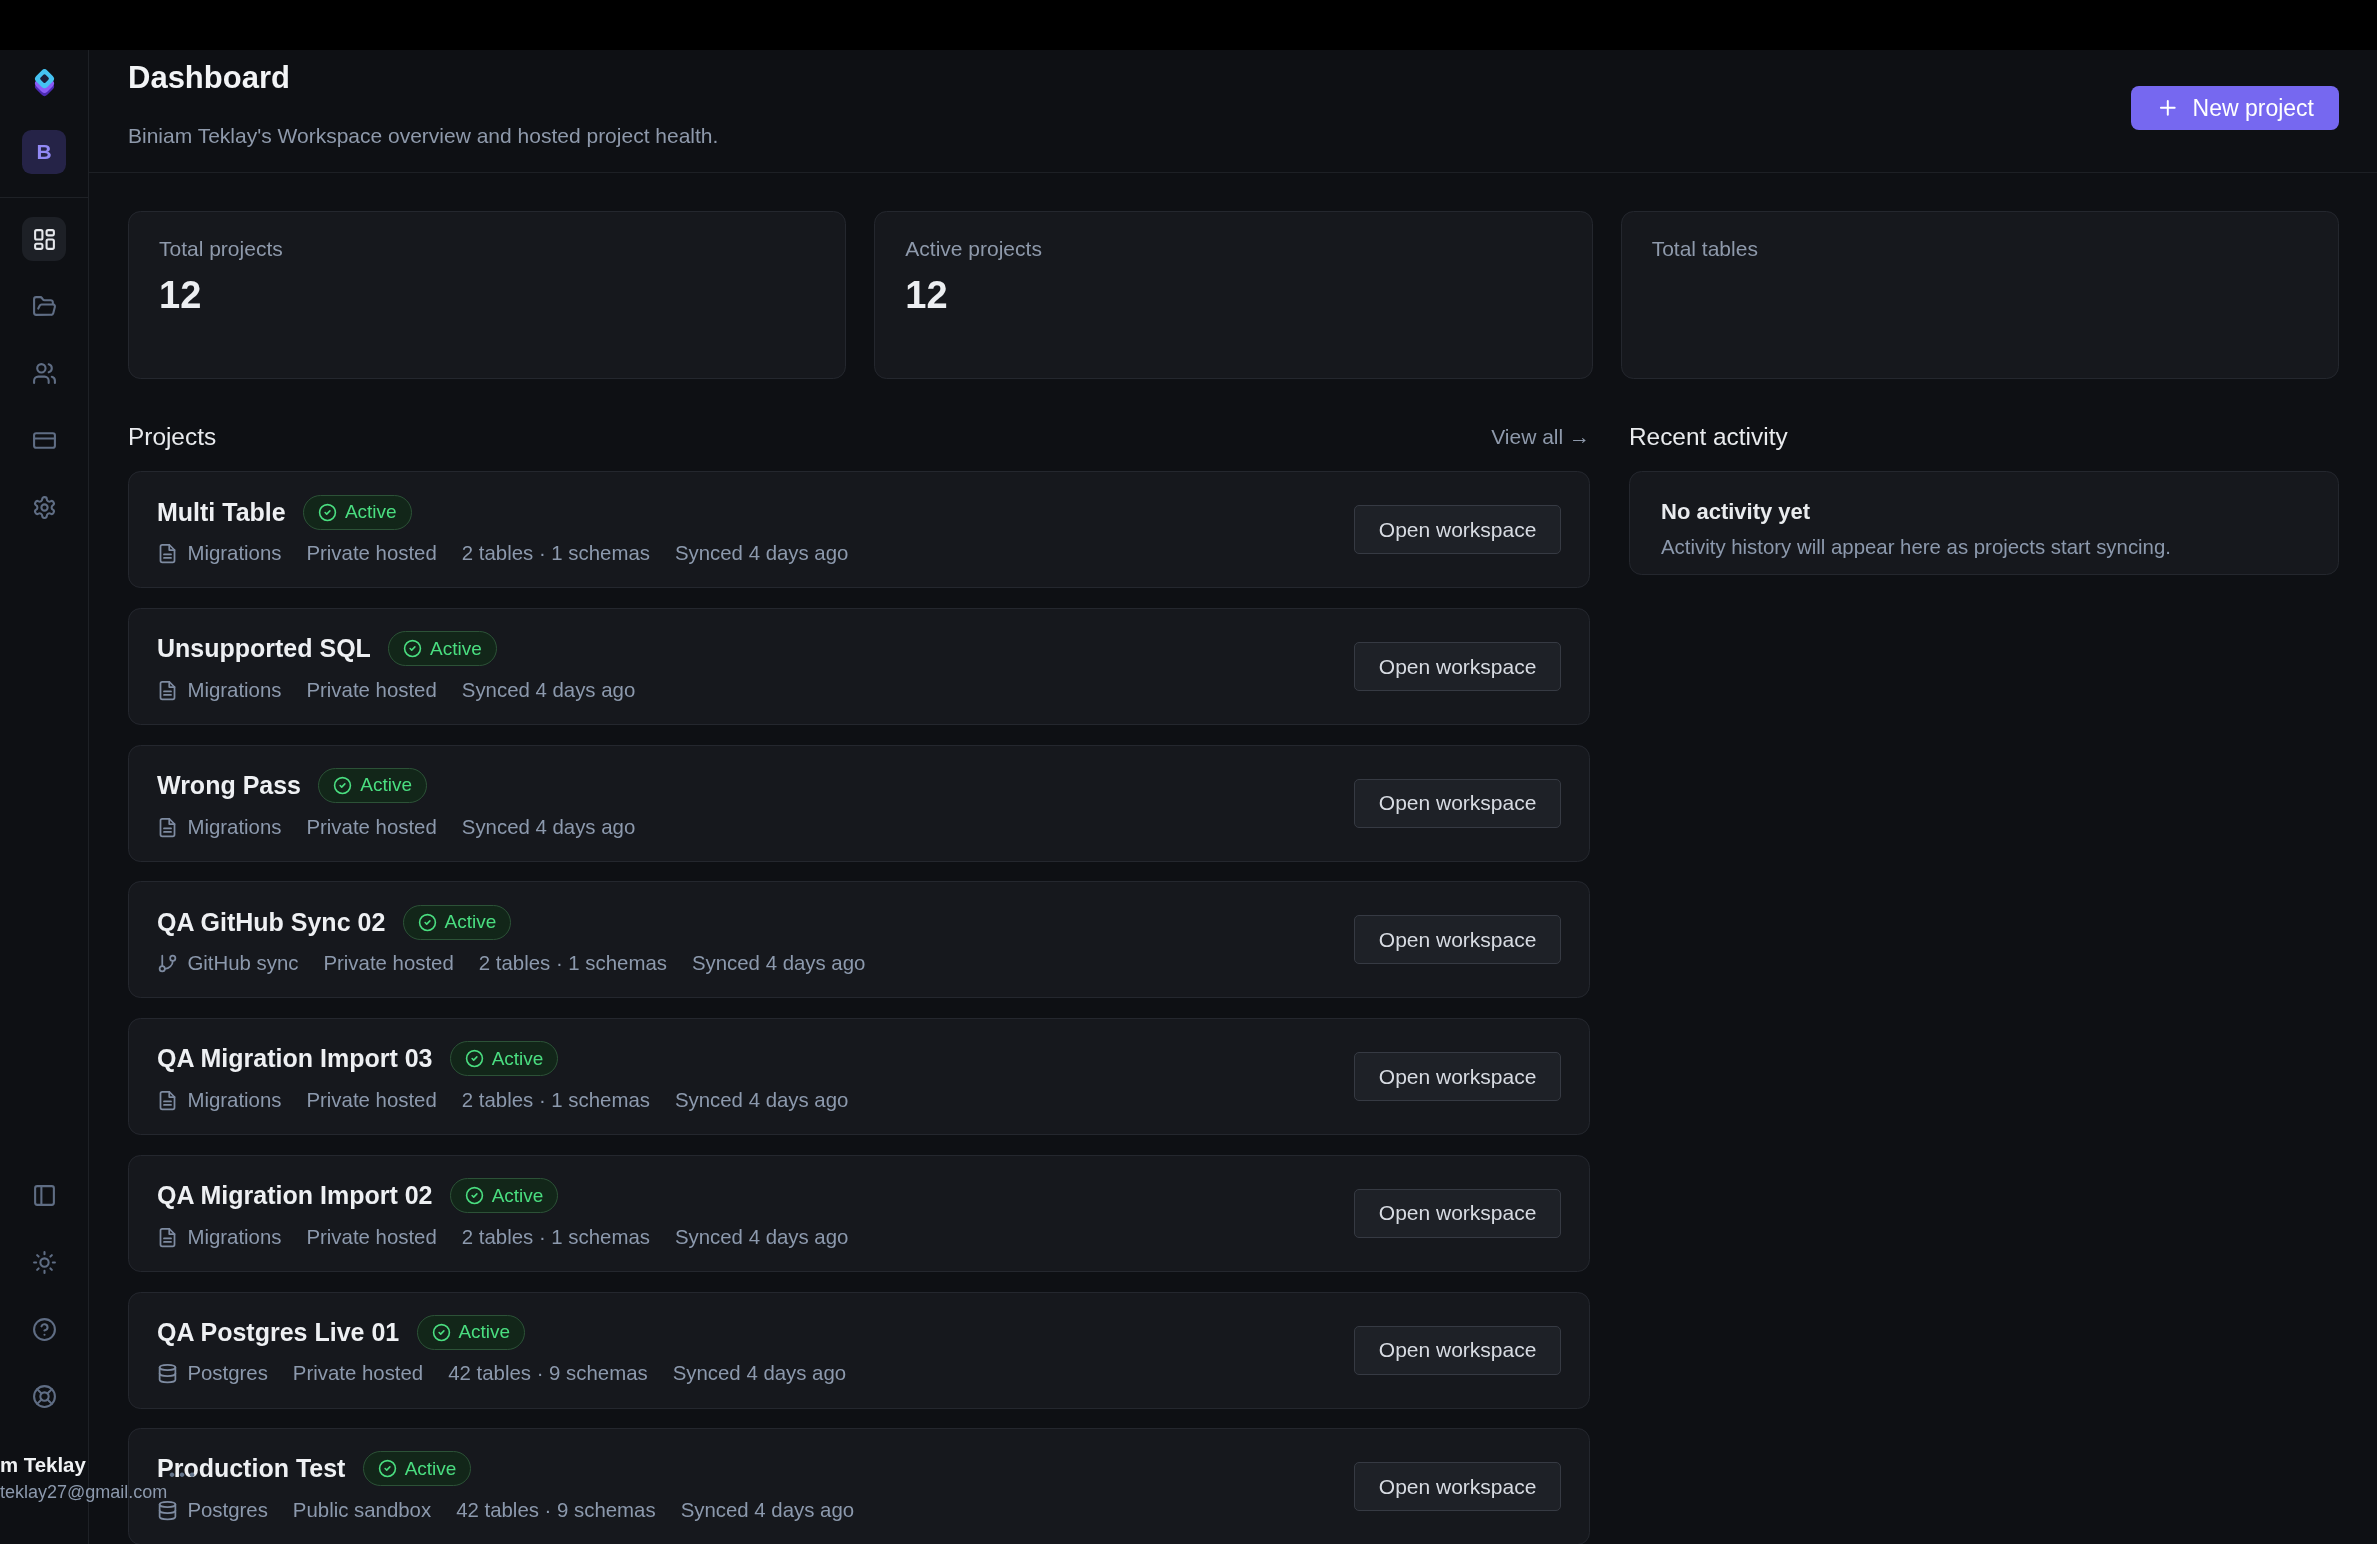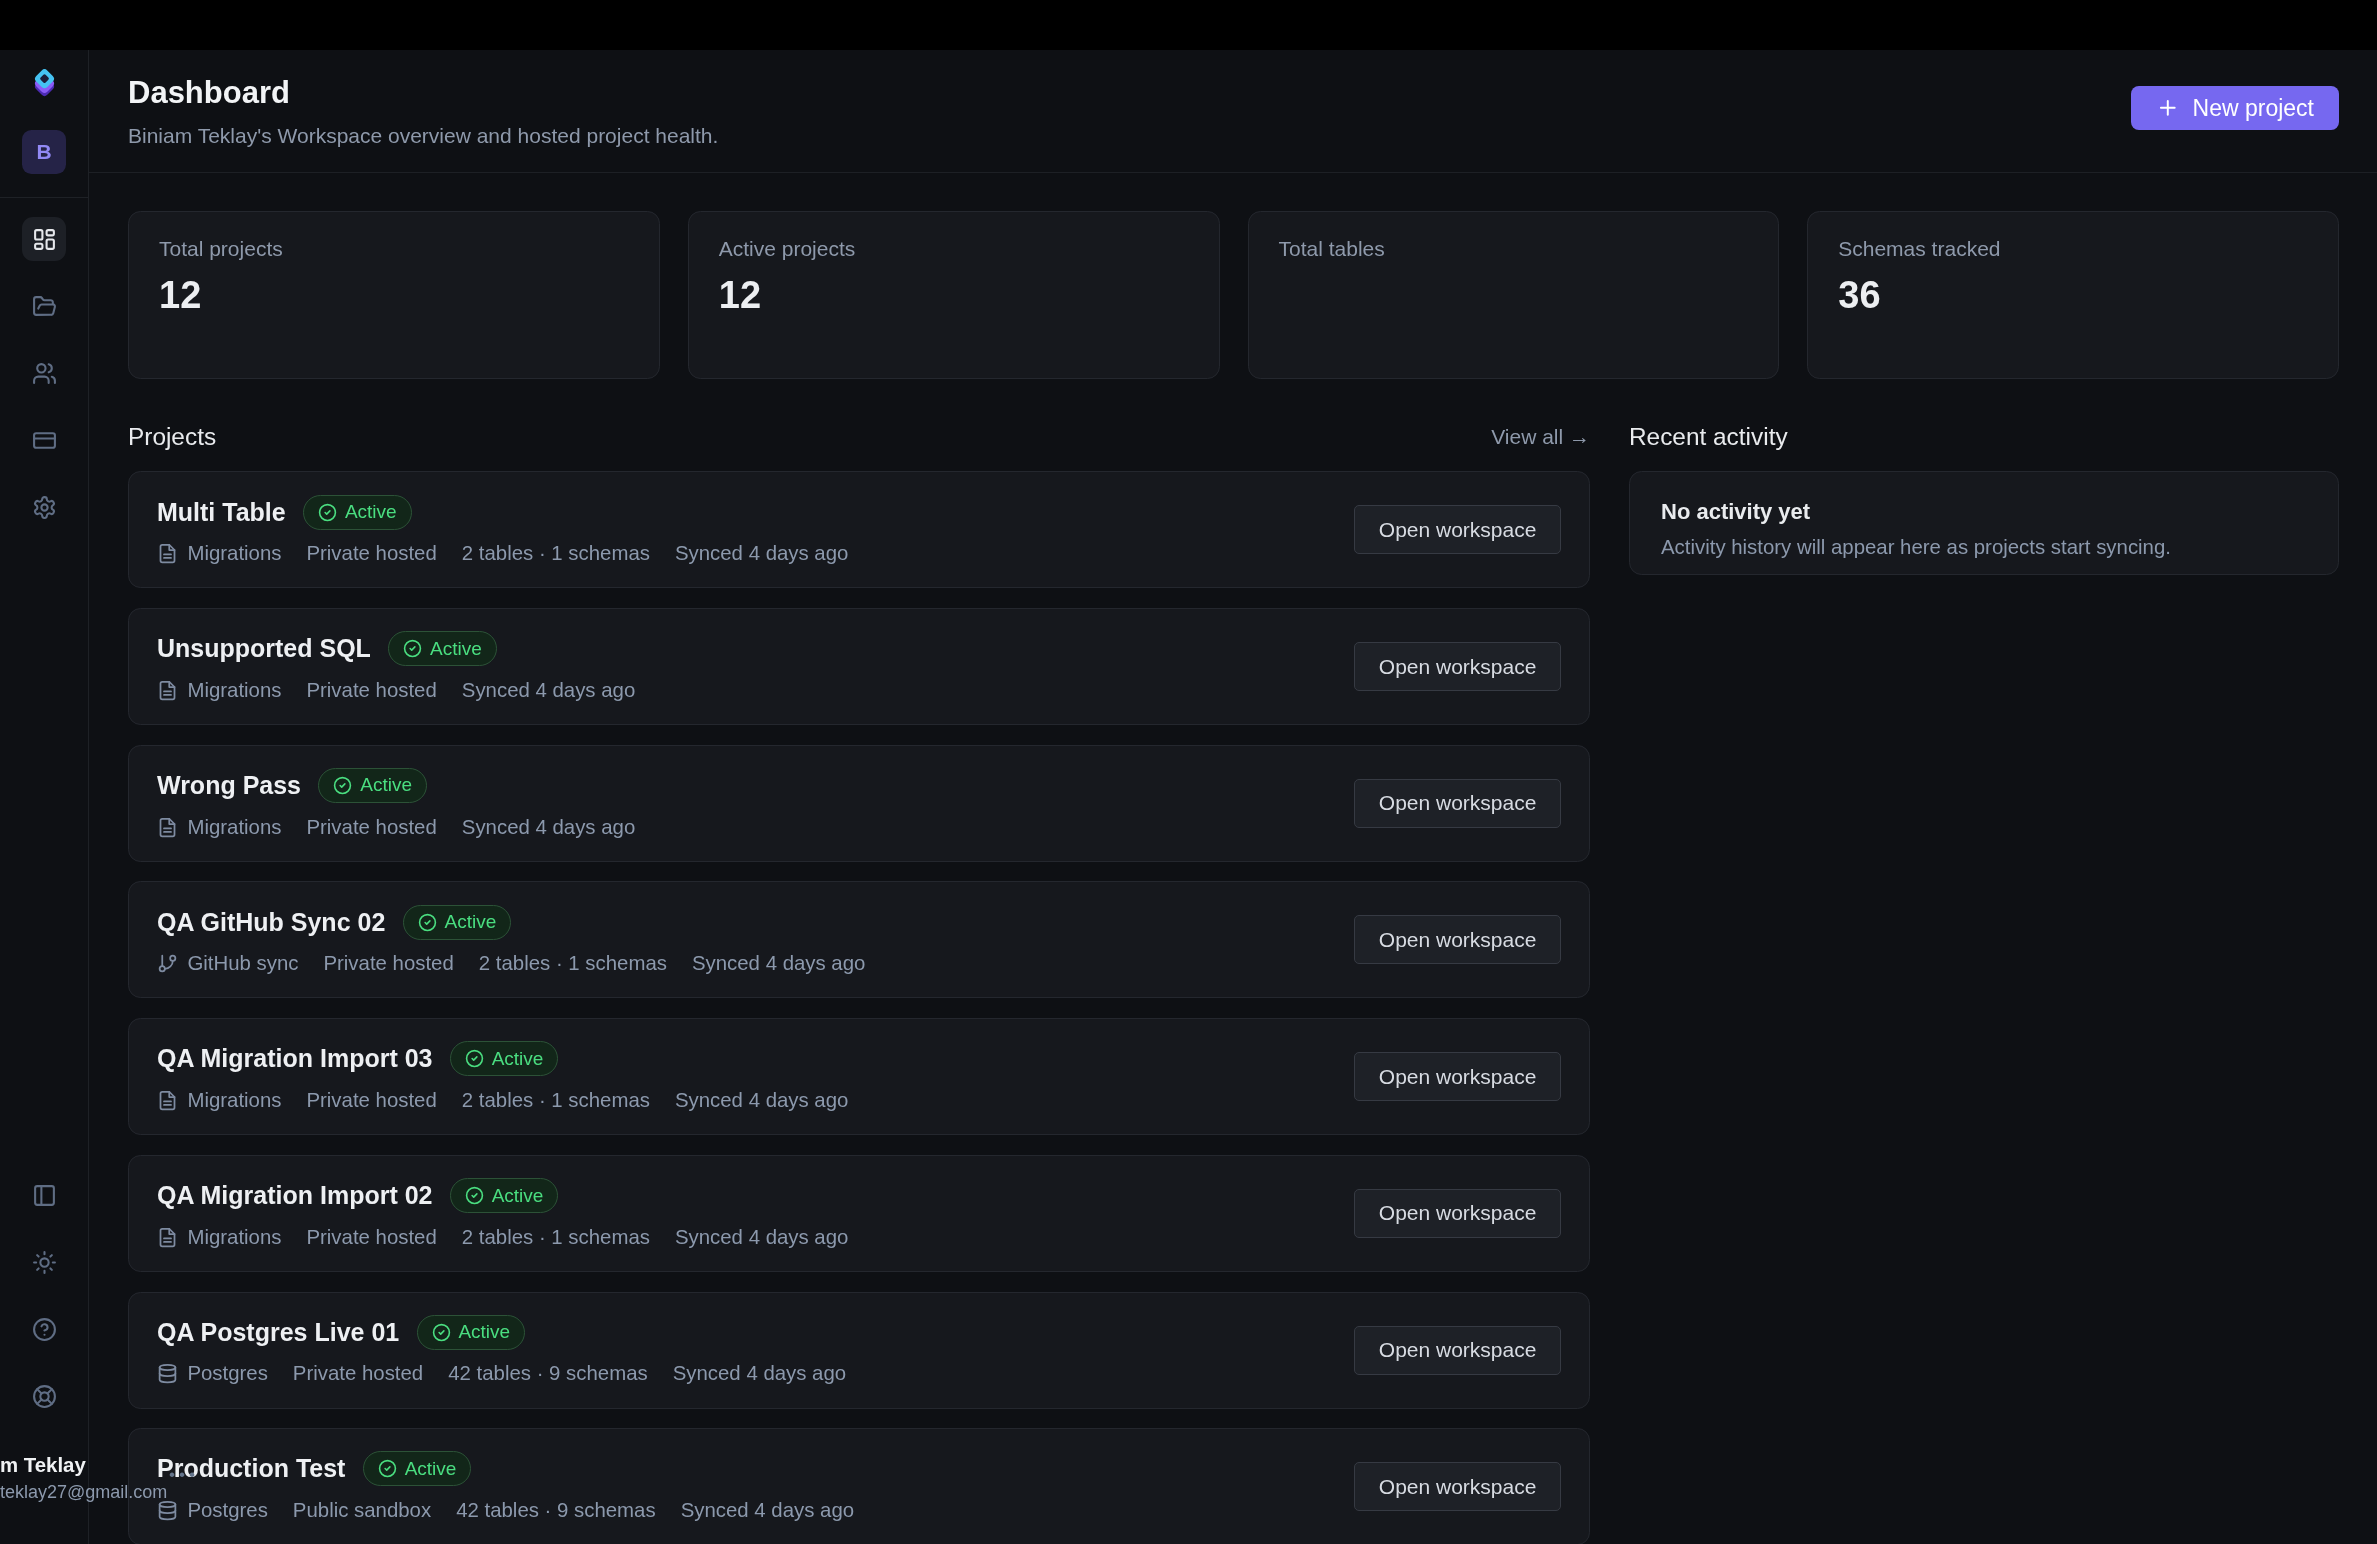--- a/index.html
+++ b/index.html
@@ -22,21 +22,21 @@
   .nav-item.active { background:#1d2026; color:#e6e8ec; }
   .nav-item svg { width:25px; height:25px; }
   .sidebar-bottom { margin-top:auto; margin-bottom:126px; display:flex; flex-direction:column; gap:23px; align-items:center; }
   .user-footer { position:absolute; left:0; top:1404px; width:212px; white-space:nowrap; overflow:visible; z-index:5; }
   .user-name { font-size:20.4px; color:#f0f2f4; font-weight:600; }
   .user-email { margin-top:4.7px; font-size:18px; color:#8c99ad; }
   .menu-dots { position:absolute; left:169px; top:1414px; color:#64748b; font-size:17.3px; letter-spacing:3.9px; z-index:6; }
 
   
   .main-header { position:absolute; left:89px; top:0; right:0; height:123px; border-bottom:1.6px solid #1d2025; }
-  .page-title { position:absolute; left:39px; top:25px; font-size:31px; font-weight:700; color:#f2f4f6; }
+  .page-title { position:absolute; left:39px; top:10px; font-size:31px; font-weight:700; color:#f2f4f6; }
   .page-subtitle { position:absolute; left:39px; top:74px; font-size:21px; color:#8e99ab; }
   .new-project-btn { position:absolute; right:38px; top:36px; height:44px; padding:0 25px; border-radius:7.9px;
                      background:#7668f0; color:#fff; font-size:23px; border:none; display:flex; align-items:center; gap:12.6px; cursor:pointer; }
   .new-project-btn svg { width:23.6px; height:23.6px; }
 
   
   .content { position:absolute; left:89px; top:123px; right:0; bottom:0; padding:38px 38px 0 39px; }
 
   .stats-row { display:flex; gap:28px; }
   .stat-card { flex:1; height:168px; background:#16181d; border:1.6px solid #24272e; border-radius:12.6px; padding:25px 30px; }
@@ -216,24 +216,20 @@
 
   <div class="stat-card">
     <div class="stat-label">Active projects</div>
     <div class="stat-value">12</div>
   </div>
 
   <div class="stat-card">
     <div class="stat-label">Total tables</div>
   </div>
 
-  <div class="stat-card">
-    <div class="stat-label">Schemas tracked</div>
-    <div class="stat-value">36</div>
-  </div>
 </div>
 
       <div class="columns">
         <div class="col-left">
           <div class="section-head">
             <div class="section-title">Projects</div>
             <div class="view-all">View all →</div>
           </div>
           <div class="project-list" id="project-list">
   <div class="project-card">

